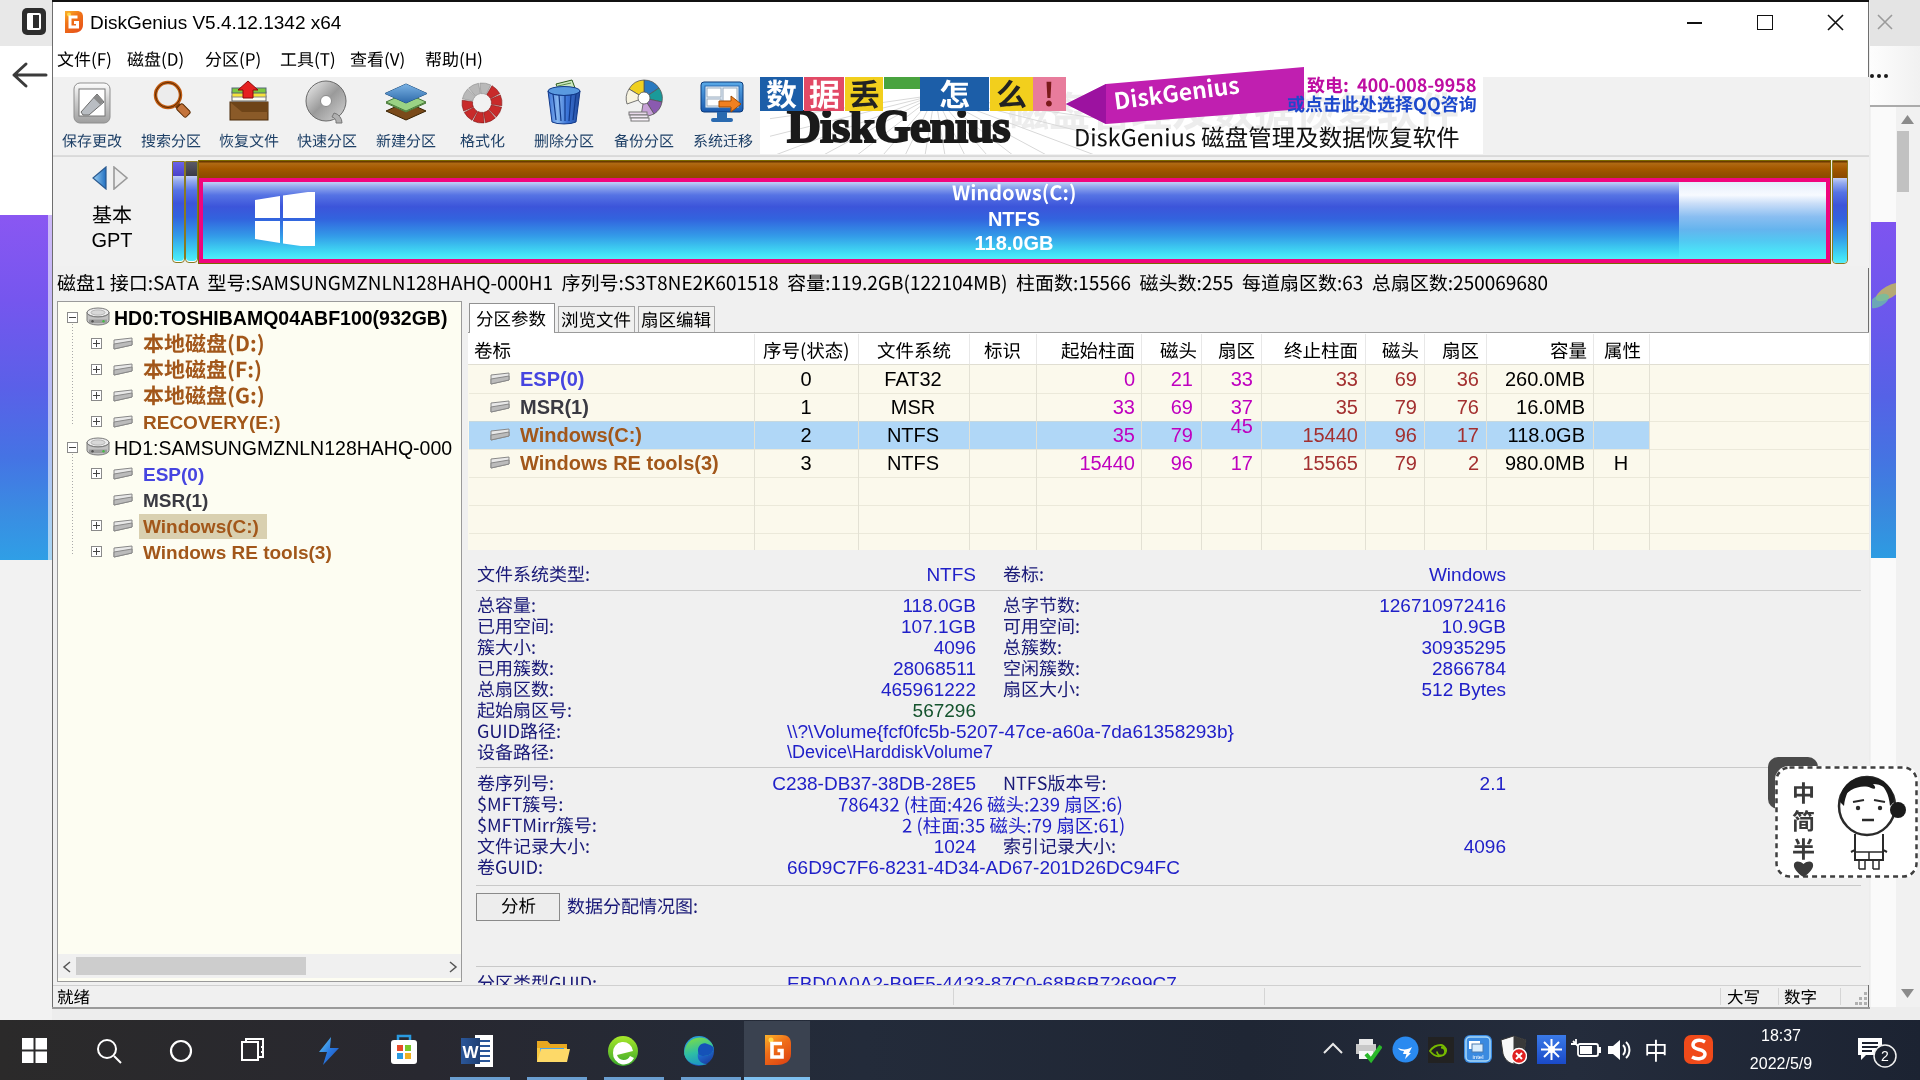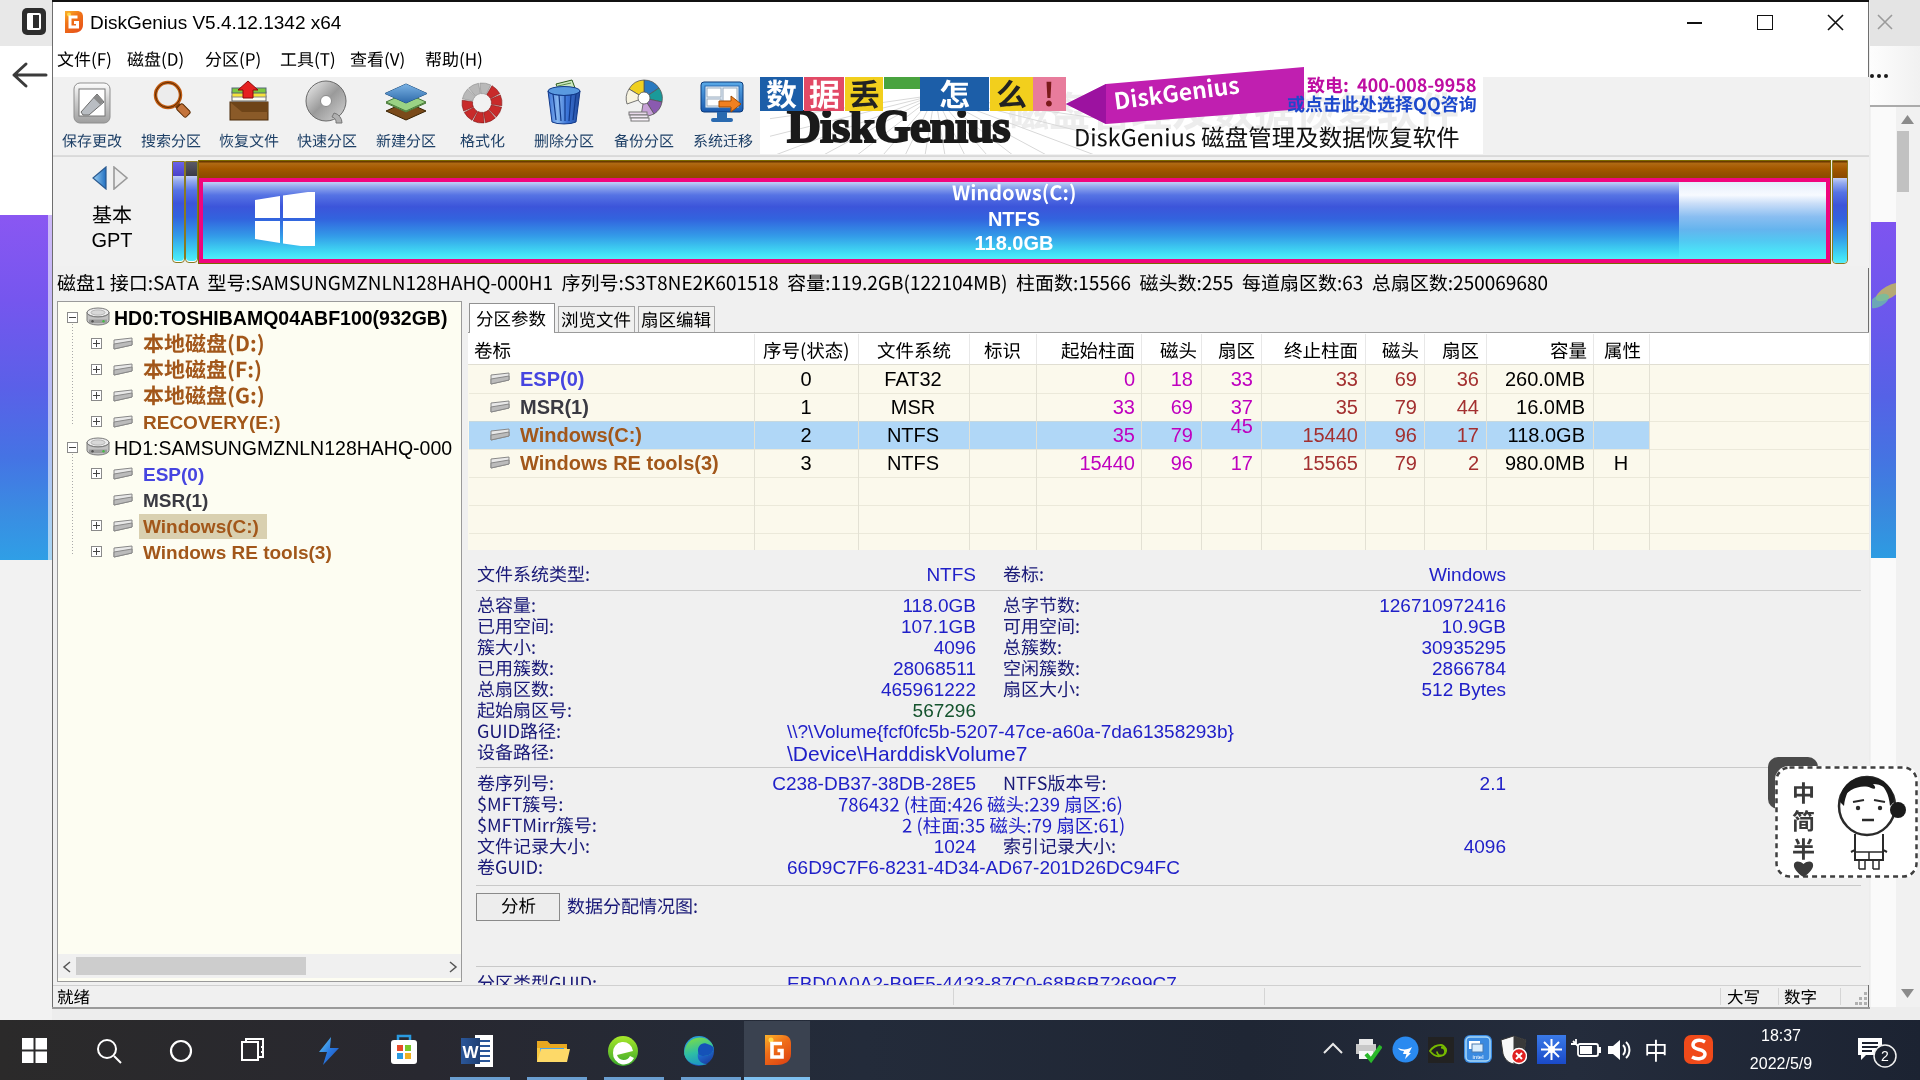--- a/index.html
+++ b/index.html
@@ -891,39 +891,39 @@
     </g>
   </svg>
 <svg style="position:absolute;left:489px;top:372px;" width="22" height="14" viewBox="0 0 22 14">
 <path d="M2 3 L20 1 L20 8 L2 12 Z" fill="#e8e8e8" stroke="#888"></path>
 <path d="M2 7 L20 4 L20 8 L2 12 Z" fill="#bbb" stroke="#888"></path>
 </svg>
 <div style="position:absolute;left:520px;top:369.1px;font-family:'Liberation Sans',sans-serif;font-size:20px;font-weight:bold;color:#4645e0;line-height:1;white-space:pre;">ESP(0)</div>
 <div style="position:absolute;left:806px;transform:translateX(-50%);top:369.1px;font-family:'Liberation Sans',sans-serif;font-size:20px;font-weight:normal;color:#000;line-height:1;white-space:pre;">0</div>
 <div style="position:absolute;left:913px;transform:translateX(-50%);top:369.1px;font-family:'Liberation Sans',sans-serif;font-size:20px;font-weight:normal;color:#000;line-height:1;white-space:pre;">FAT32</div>
 <div style="position:absolute;right:785px;top:369.1px;font-family:'Liberation Sans',sans-serif;font-size:20px;font-weight:normal;color:#bf00bf;line-height:1;white-space:pre;">0</div>
-<div style="position:absolute;right:727px;top:369.1px;font-family:'Liberation Sans',sans-serif;font-size:20px;font-weight:normal;color:#bf00bf;line-height:1;white-space:pre;">18</div>
+<div style="position:absolute;right:727px;top:369.1px;font-family:'Liberation Sans',sans-serif;font-size:20px;font-weight:normal;color:#bf00bf;line-height:1;white-space:pre;">21</div>
 <div style="position:absolute;right:667px;top:369.1px;font-family:'Liberation Sans',sans-serif;font-size:20px;font-weight:normal;color:#bf00bf;line-height:1;white-space:pre;">33</div>
 <div style="position:absolute;right:562px;top:369.1px;font-family:'Liberation Sans',sans-serif;font-size:20px;font-weight:normal;color:#a33030;line-height:1;white-space:pre;">33</div>
 <div style="position:absolute;right:503px;top:369.1px;font-family:'Liberation Sans',sans-serif;font-size:20px;font-weight:normal;color:#a33030;line-height:1;white-space:pre;">69</div>
 <div style="position:absolute;right:441px;top:369.1px;font-family:'Liberation Sans',sans-serif;font-size:20px;font-weight:normal;color:#a33030;line-height:1;white-space:pre;">36</div>
 <div style="position:absolute;right:335px;top:369.1px;font-family:'Liberation Sans',sans-serif;font-size:20px;font-weight:normal;color:#000;line-height:1;white-space:pre;">260.0MB</div>
 <svg style="position:absolute;left:489px;top:400px;" width="22" height="14" viewBox="0 0 22 14">
 <path d="M2 3 L20 1 L20 8 L2 12 Z" fill="#e8e8e8" stroke="#888"></path>
 <path d="M2 7 L20 4 L20 8 L2 12 Z" fill="#bbb" stroke="#888"></path>
 </svg>
 <div style="position:absolute;left:520px;top:397.1px;font-family:'Liberation Sans',sans-serif;font-size:20px;font-weight:bold;color:#3a3a42;line-height:1;white-space:pre;">MSR(1)</div>
 <div style="position:absolute;left:806px;transform:translateX(-50%);top:397.1px;font-family:'Liberation Sans',sans-serif;font-size:20px;font-weight:normal;color:#000;line-height:1;white-space:pre;">1</div>
 <div style="position:absolute;left:913px;transform:translateX(-50%);top:397.1px;font-family:'Liberation Sans',sans-serif;font-size:20px;font-weight:normal;color:#000;line-height:1;white-space:pre;">MSR</div>
 <div style="position:absolute;right:785px;top:397.1px;font-family:'Liberation Sans',sans-serif;font-size:20px;font-weight:normal;color:#bf00bf;line-height:1;white-space:pre;">33</div>
 <div style="position:absolute;right:727px;top:397.1px;font-family:'Liberation Sans',sans-serif;font-size:20px;font-weight:normal;color:#bf00bf;line-height:1;white-space:pre;">69</div>
 <div style="position:absolute;right:667px;top:397.1px;font-family:'Liberation Sans',sans-serif;font-size:20px;font-weight:normal;color:#bf00bf;line-height:1;white-space:pre;">37</div>
 <div style="position:absolute;right:562px;top:397.1px;font-family:'Liberation Sans',sans-serif;font-size:20px;font-weight:normal;color:#a33030;line-height:1;white-space:pre;">35</div>
 <div style="position:absolute;right:503px;top:397.1px;font-family:'Liberation Sans',sans-serif;font-size:20px;font-weight:normal;color:#a33030;line-height:1;white-space:pre;">79</div>
-<div style="position:absolute;right:441px;top:397.1px;font-family:'Liberation Sans',sans-serif;font-size:20px;font-weight:normal;color:#a33030;line-height:1;white-space:pre;">44</div>
+<div style="position:absolute;right:441px;top:397.1px;font-family:'Liberation Sans',sans-serif;font-size:20px;font-weight:normal;color:#a33030;line-height:1;white-space:pre;">76</div>
 <div style="position:absolute;right:335px;top:397.1px;font-family:'Liberation Sans',sans-serif;font-size:20px;font-weight:normal;color:#000;line-height:1;white-space:pre;">16.0MB</div>
 <svg style="position:absolute;left:489px;top:428px;" width="22" height="14" viewBox="0 0 22 14">
 <path d="M2 3 L20 1 L20 8 L2 12 Z" fill="#e8e8e8" stroke="#888"></path>
 <path d="M2 7 L20 4 L20 8 L2 12 Z" fill="#bbb" stroke="#888"></path>
 </svg>
 <div style="position:absolute;left:520px;top:425.1px;font-family:'Liberation Sans',sans-serif;font-size:20px;font-weight:bold;color:#a2571a;line-height:1;white-space:pre;">Windows(C:)</div>
 <div style="position:absolute;left:806px;transform:translateX(-50%);top:425.1px;font-family:'Liberation Sans',sans-serif;font-size:20px;font-weight:normal;color:#000;line-height:1;white-space:pre;">2</div>
 <div style="position:absolute;left:913px;transform:translateX(-50%);top:425.1px;font-family:'Liberation Sans',sans-serif;font-size:20px;font-weight:normal;color:#000;line-height:1;white-space:pre;">NTFS</div>
 <div style="position:absolute;right:785px;top:425.1px;font-family:'Liberation Sans',sans-serif;font-size:20px;font-weight:normal;color:#bf00bf;line-height:1;white-space:pre;">35</div>
 <div style="position:absolute;right:727px;top:425.1px;font-family:'Liberation Sans',sans-serif;font-size:20px;font-weight:normal;color:#bf00bf;line-height:1;white-space:pre;">79</div>
@@ -1091,21 +1091,21 @@
 <div style="position:absolute;left:787px;top:721.9px;font-family:'Liberation Sans',sans-serif;font-size:19px;font-weight:normal;color:#2020c8;line-height:1;white-space:pre;">\\?\Volume{fcf0fc5b-5207-47ce-a60a-7da61358293b}</div>
 <svg style="position:absolute;left:477px;top:738.1px;overflow:visible;" width="77" height="26.06">
     <g transform="matrix(0.018,0,0,-0.018,0,20.88)" fill="#1a1a78">
       <use href="#r8bbe" x="0"></use>
       <use href="#r5907" x="1000"></use>
       <use href="#r8def" x="2000"></use>
       <use href="#r5f84" x="3000"></use>
       <use href="#r3a" x="4000"></use>
     </g>
   </svg>
-<div style="position:absolute;left:787px;top:742.9px;font-family:'Liberation Sans',sans-serif;font-size:21px;font-weight:normal;color:#2020c8;line-height:1;white-space:pre;">\Device\HarddiskVolume7</div>
+<div style="position:absolute;left:787px;top:742.9px;font-family:'Liberation Sans',sans-serif;font-size:18px;font-weight:normal;color:#2020c8;line-height:1;white-space:pre;">\Device\HarddiskVolume7</div>
 <div style="position:absolute;left:476px;top:767px;width:1385px;height:1px;background:#c9c9c9"></div>
 <svg style="position:absolute;left:477px;top:769.1px;overflow:visible;" width="77" height="26.06">
     <g transform="matrix(0.018,0,0,-0.018,0,20.88)" fill="#1a1a78">
       <use href="#r5377" x="0"></use>
       <use href="#r5e8f" x="1000"></use>
       <use href="#r5217" x="2000"></use>
       <use href="#r53f7" x="3000"></use>
       <use href="#r3a" x="4000"></use>
     </g>
   </svg>

